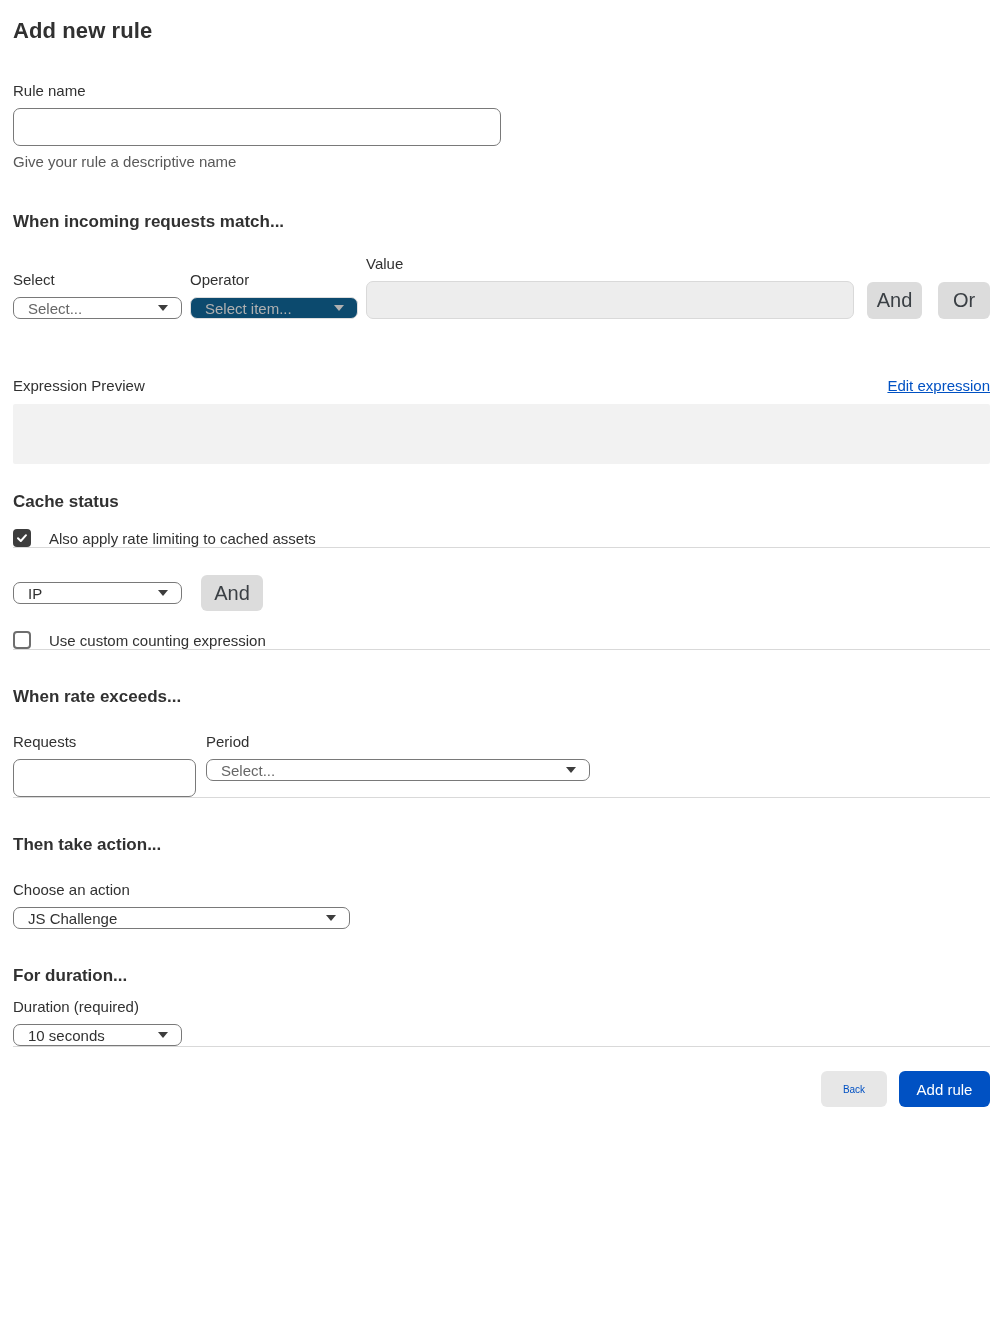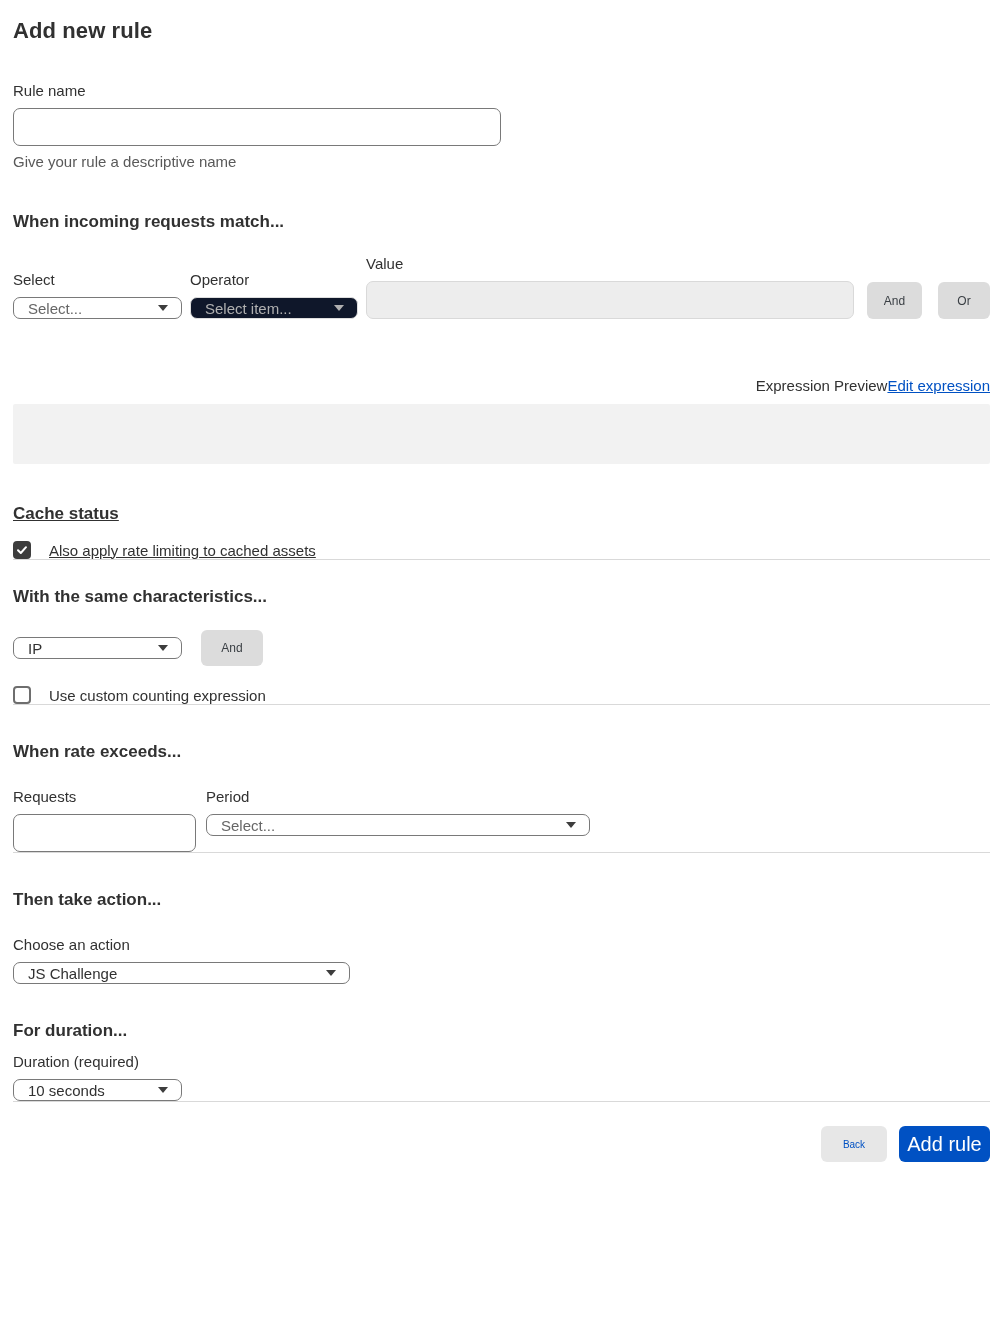--- a/index.html
+++ b/index.html
@@ -69,34 +69,34 @@
   .select .sel-text.placeholder { color: #666666; }
   .caret {
     width: 0; height: 0;
     border-left: 5px solid transparent;
     border-right: 5px solid transparent;
     border-top: 6px solid #3d3d3d;
     margin-left: 10px;
     flex: 0 0 auto;
   }
   .select.disabled {
-    background: #0f172a;
+    background: #0c4a6e;
     border-color: #dedede;
     cursor: default;
   }
   .select.disabled .sel-text { color: #b0b0b0; }
   .select.disabled .caret { border-top-color: #b0b0b0; }
 
   .gray-btn {
     background: #dcdcdc;
     color: #3a3f44;
     border: none;
     border-radius: 6px;
     font-family: "Liberation Sans", sans-serif;
-    font-size: 12px;
+    font-size: 20px;
     height: 37px;
     cursor: pointer;
   }
 
   .rule-name-block { margin-top: 38px; }
   .rule-name-block .text-input { width: 488px; }
 
   .section-match { margin-top: 42px; }
   .match-row {
     margin-top: 23px;
@@ -105,38 +105,38 @@
   }
   .col-field { width: 169px; }
   .col-operator { width: 168px; margin-left: 8px; }
   .col-value { flex: 1 1 auto; margin-left: 8px; }
   .btn-and { width: 55px; margin-left: 13px; }
   .btn-or  { width: 52px; margin-left: 16px; }
 
   .expr-header {
     margin-top: 58px;
     display: flex;
-    justify-content: flex-end;
+    justify-content: space-between;
     align-items: flex-end;
   }
   .expr-label { font-size: 15px; color: #313131; }
   .expr-link {
     font-size: 15px;
     color: #0051c3;
     text-decoration: underline;
     cursor: pointer;
   }
   .expr-box {
     margin-top: 10px;
     height: 60px;
     background: #f2f2f2;
     border-radius: 2px;
   }
 
-  .section-cache { margin-top: 40px; text-decoration: underline; }
+  .section-cache { margin-top: 28px; }
   .check-row {
     display: flex;
     align-items: center;
     margin-top: 17px;
   }
   .checkbox {
     width: 18px;
     height: 18px;
     border-radius: 4px;
     flex: 0 0 auto;
@@ -195,21 +195,21 @@
     height: 36px;
     width: 66px;
     cursor: pointer;
   }
   .btn-primary {
     background: #0051c3;
     color: #ffffff;
     border: none;
     border-radius: 6px;
     font-family: "Liberation Sans", sans-serif;
-    font-size: 20px;
+    font-size: 15px;
     height: 36px;
     width: 91px;
     margin-left: 12px;
     cursor: pointer;
   }
 </style>
 </head>
 <body>
 
 <div class="page">
@@ -262,21 +262,20 @@
           <path d="M2 6.2 L4.8 9 L10 3.2" stroke="#ffffff" stroke-width="2" fill="none" stroke-linecap="round" stroke-linejoin="round"></path>
         </svg>
       </span>
       <span class="check-label">Also apply rate limiting to cached assets</span>
     </div>
   </div>
 
   <hr class="divider hr-1">
 
   <div class="section-char">
-    <h2>With the same characteristics...</h2>
     <div class="char-row">
       <div class="select">
         <span class="sel-text">IP</span>
         <span class="caret"></span>
       </div>
       <button class="gray-btn">And</button>
     </div>
     <div class="check-row char-check">
       <span class="checkbox unchecked"></span>
       <span class="check-label">Use custom counting expression</span>

